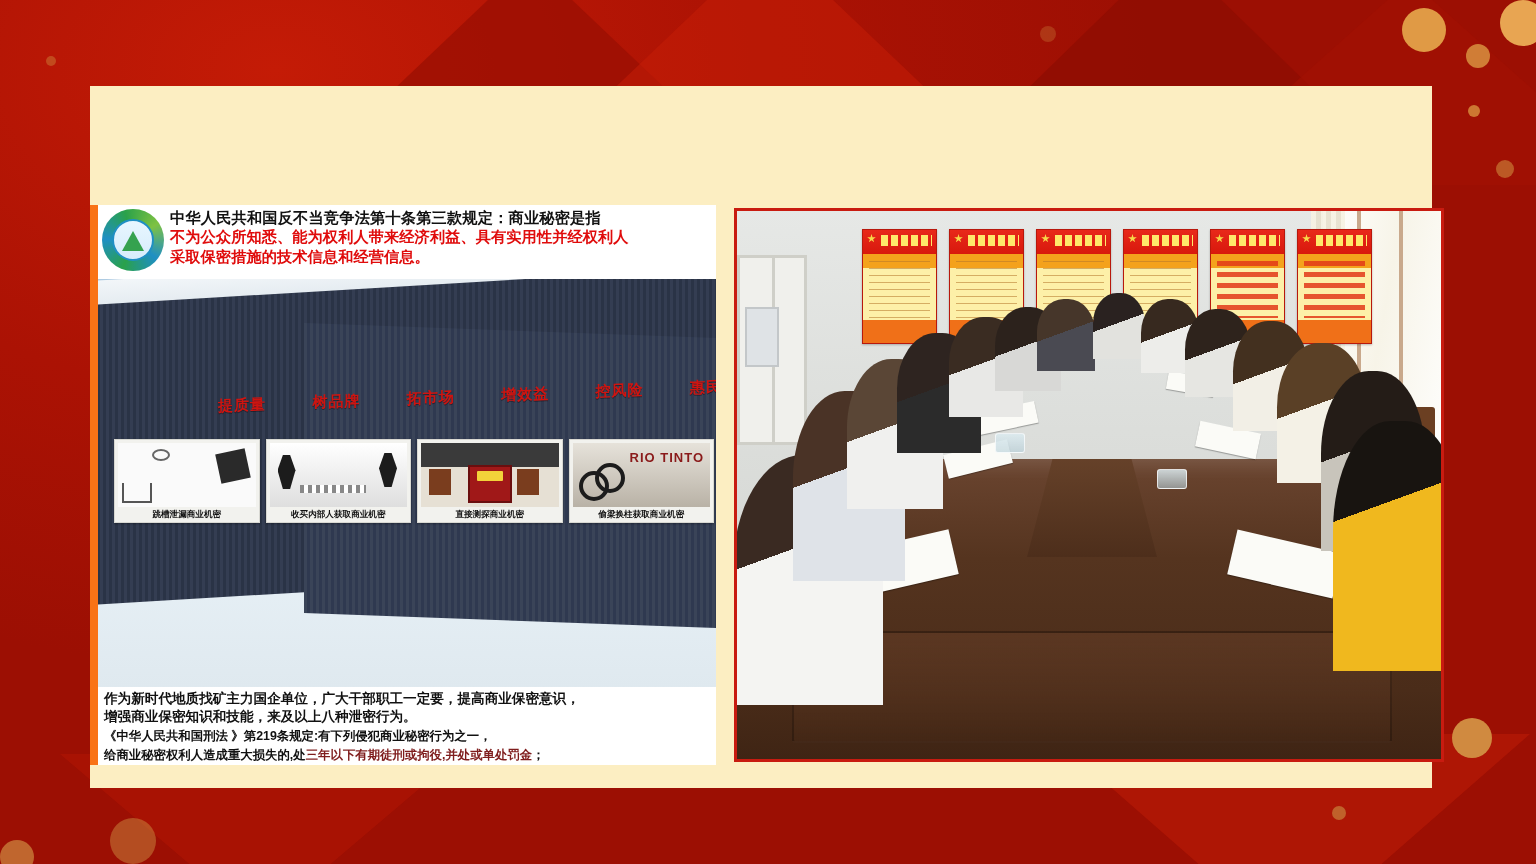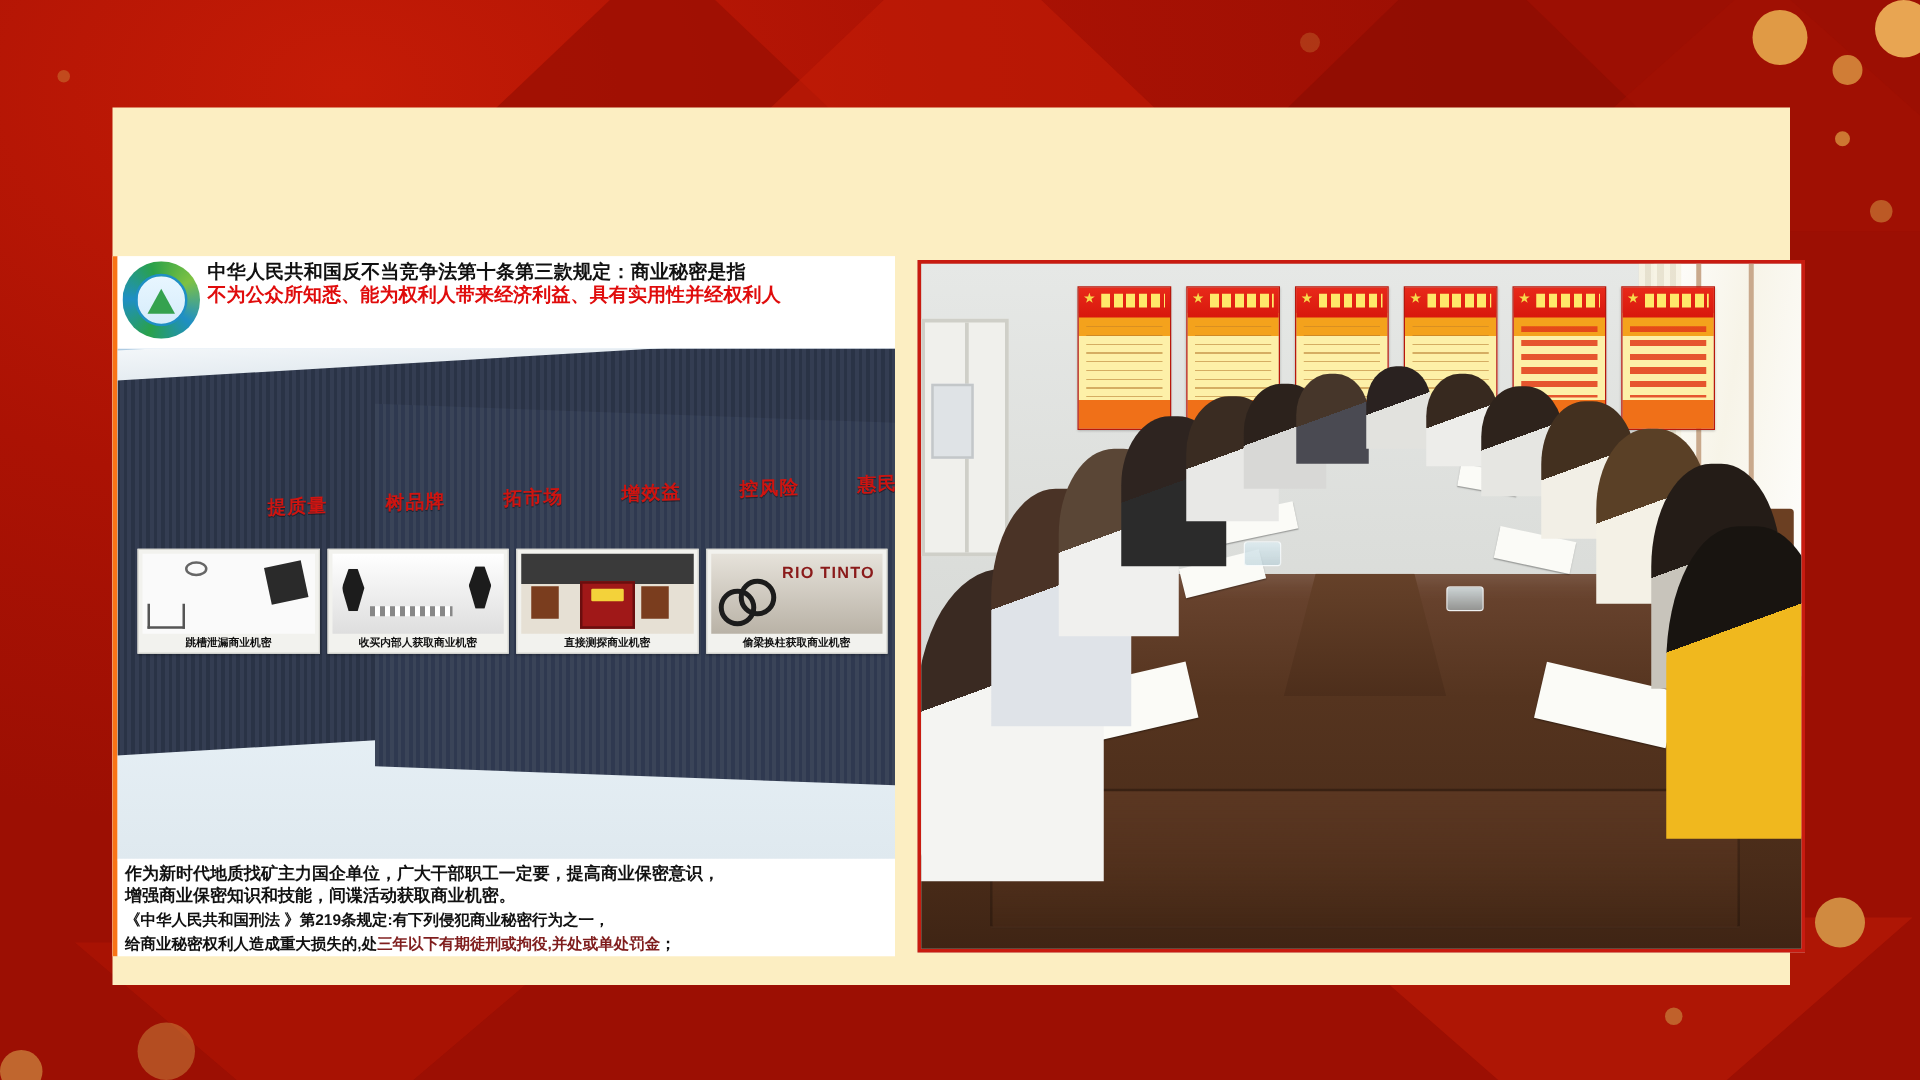--- a/index.html
+++ b/index.html
@@ -44,21 +44,21 @@
   
   #slide {
     position:absolute; left:90px; top:86px; width:1342px; height:702px;
     background:#fceec2;
   }
 
   
   #left-poster {
     position:absolute; left:0px; top:119px; width:626px; height:560px;
     background:#ffffff; overflow:hidden;
-    border-left:4px solid #f97316;
+    border-left:8px solid #f97316;
   }
   .lp-head { height:74px; background:#fff; display:flex; align-items:flex-start;
              padding:2px 4px 0 4px; }
   .logo { width:62px; height:62px; flex:0 0 62px; margin-top:2px;
           border-radius:50%;
           background:
             radial-gradient(circle at 50% 52%, #ffffff 0 40%, rgba(255,255,255,0) 41%),
             conic-gradient(from 200deg,#2aa14a,#1f8fc4,#2aa14a,#7ec242,#1f8fc4,#2aa14a);
           position:relative; }
   .logo::after {
@@ -297,20 +297,21 @@
 
   <div id="left-poster">
 
     <div class="lp-head">
       <div class="logo">
         <span class="tree"></span>
       </div>
       <div class="lp-head-txt">
         <div class="lp-l1">中华人民共和国反不当竞争法第十条第三款规定：商业秘密是指</div>
         <div class="lp-l2">不为公众所知悉、能为权利人带来经济利益、具有实用性并经权利人</div>
+        <div class="lp-l2">采取保密措施的技术信息和经营信息。</div>
       </div>
     </div>
 
     <div class="lp-building">
       <div class="bld-sky"></div>
       <div class="bld-roof"></div>
       <div class="bld-wall"></div>
       <div class="bld-wall2"></div>
 
       <div class="bld-slogan">
@@ -354,21 +355,21 @@
           </div>
           <div class="cap">偷梁换柱获取商业机密</div>
         </div>
 
 
       </div>
     </div>
 
     <div class="lp-foot">
       <div class="pg1">作为新时代地质找矿主力国企单位，广大干部职工一定要，提高商业保密意识，</div>
-      <div class="pg1">增强商业保密知识和技能，间谍活动获取商业机密。</div>
+      <div class="pg1">增强商业保密知识和技能，来及以上八种泄密行为。</div>
       <div class="pg2">《中华人民共和国刑法 》第219条规定:有下列侵犯商业秘密行为之一，</div>
       <div class="pg2">
         <span>给商业秘密权利人造成重大损失的,处</span><span class="red">三年以下有期徒刑或拘役,并处或单处罚金</span><span>；</span>
       </div>
 
     </div>
   </div>
 
   <div id="right-photo">
     <div class="rm-wall"></div>

